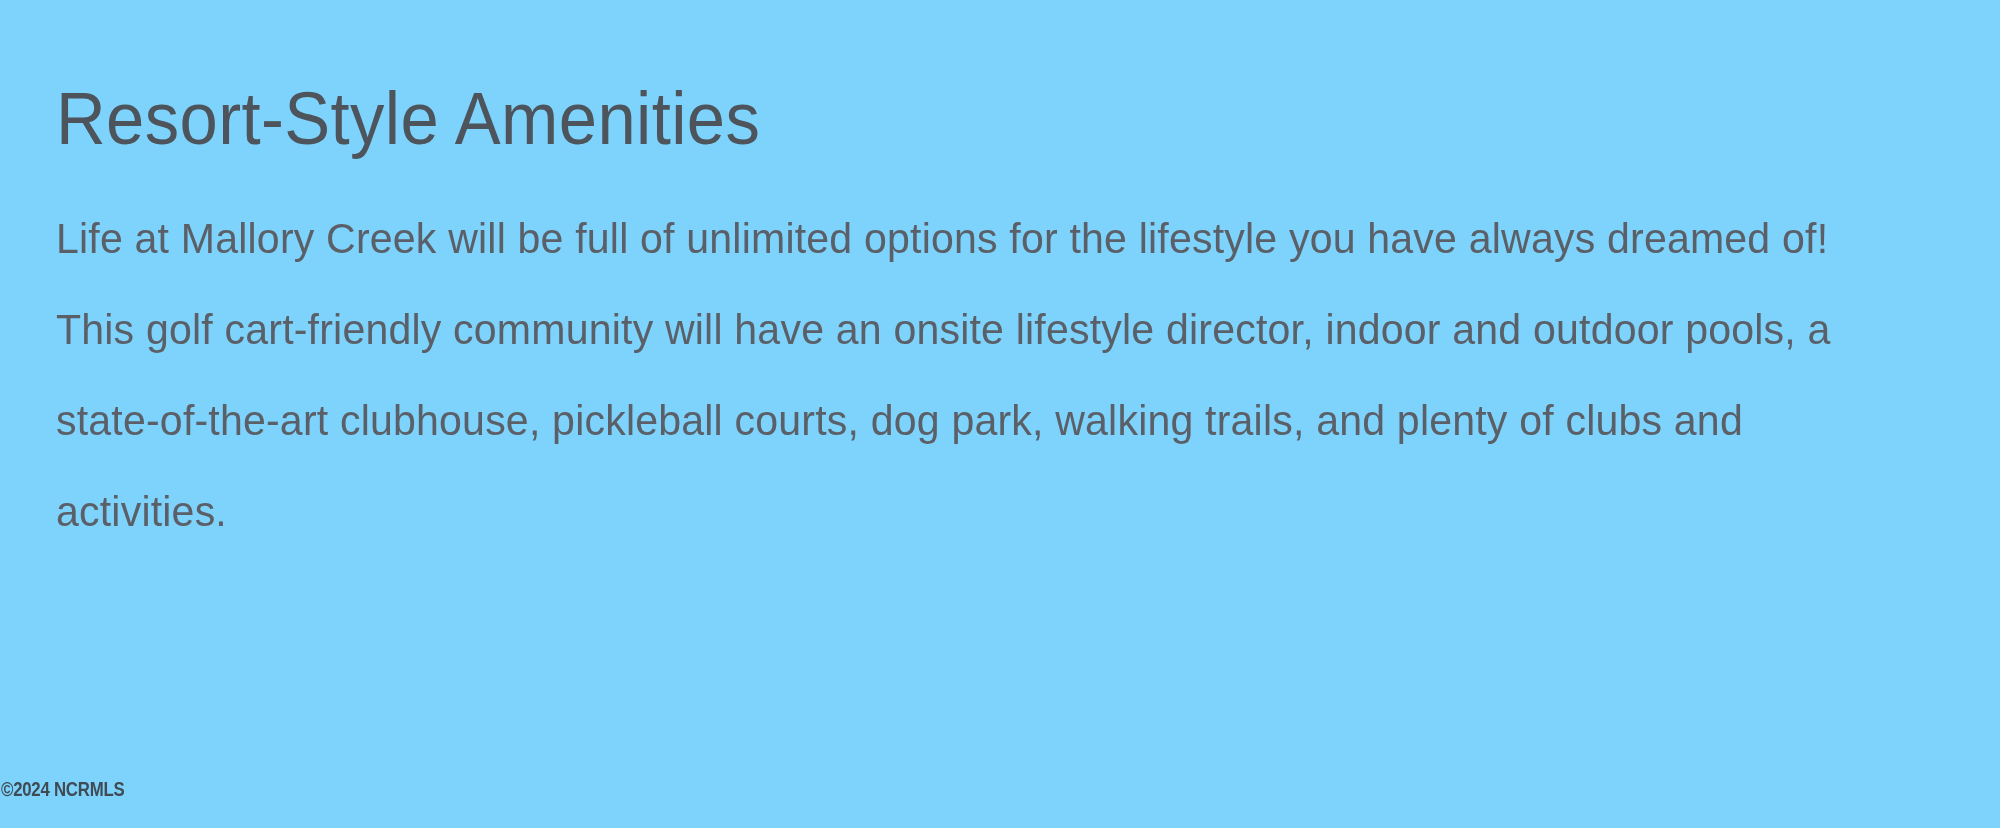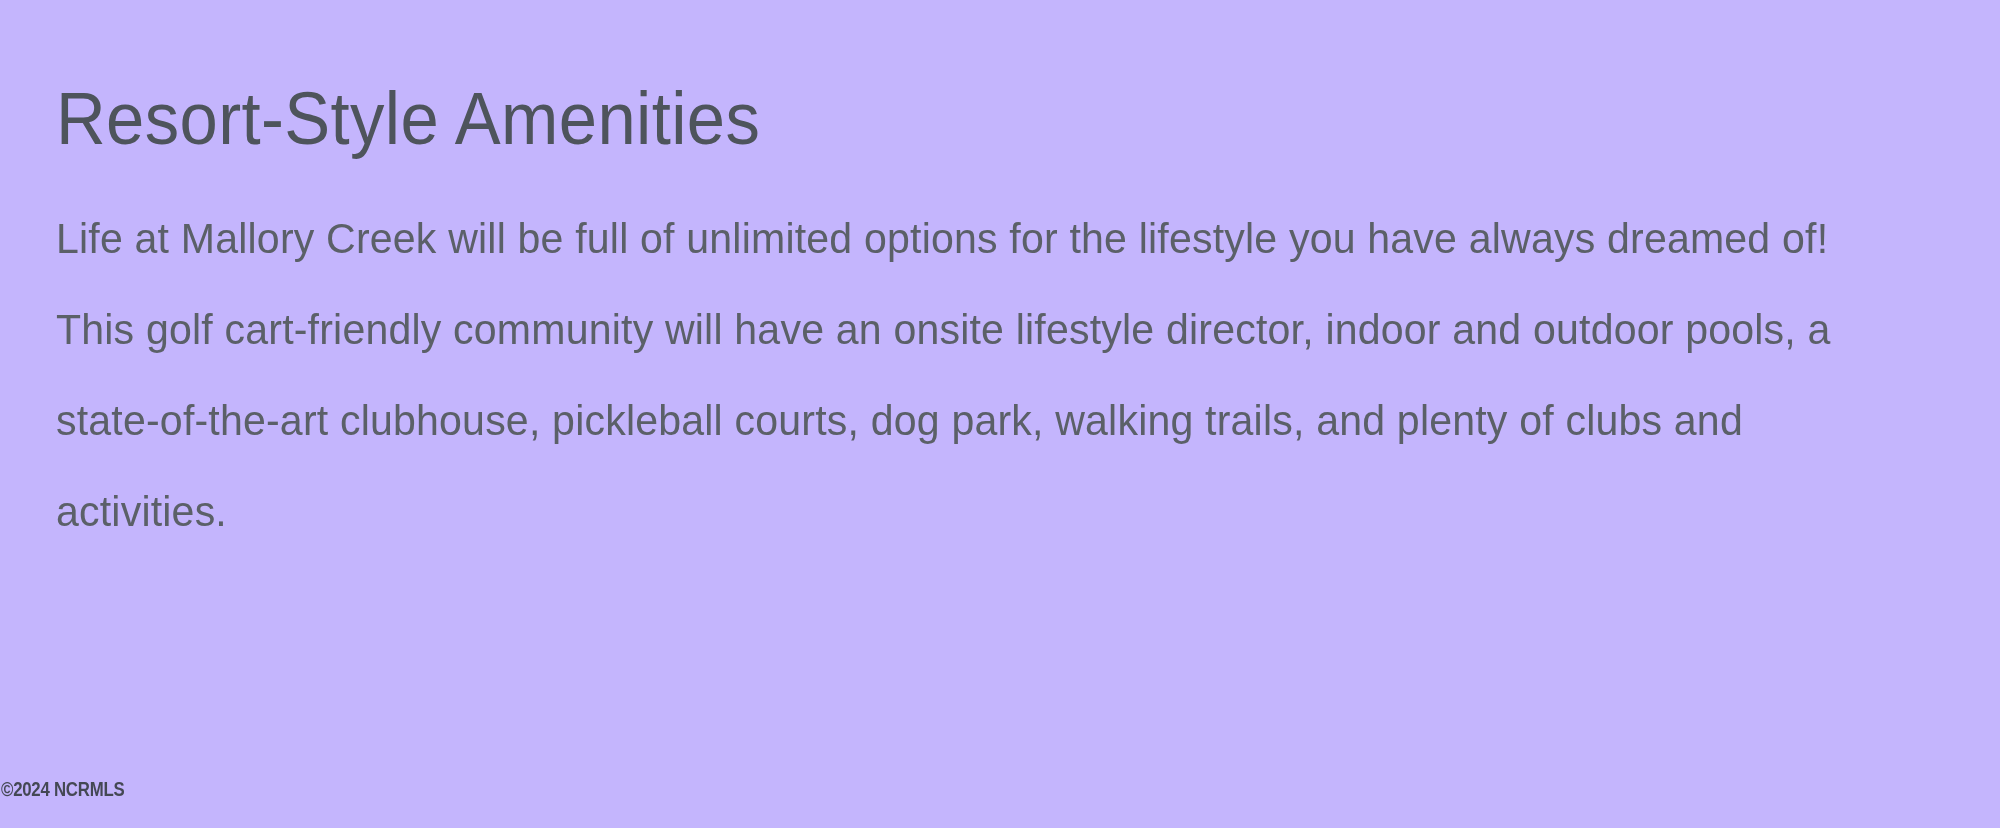--- a/index.html
+++ b/index.html
@@ -12,21 +12,21 @@
     height: 828px;
     background: #eff2f7;
     font-family: "DejaVu Sans", sans-serif;
     overflow: hidden;
   }
 
   .listing-panel {
     position: relative;
     width: 2000px;
     height: 828px;
-    background: #c4b5fd;
+    background: #7dd3fc;
     box-sizing: border-box;
   }
 
   .section-heading {
     position: absolute;
     left: 56px;
     top: 28px;
     font-family: "Liberation Sans", sans-serif;
     font-size: 74px;
     font-weight: 300;

